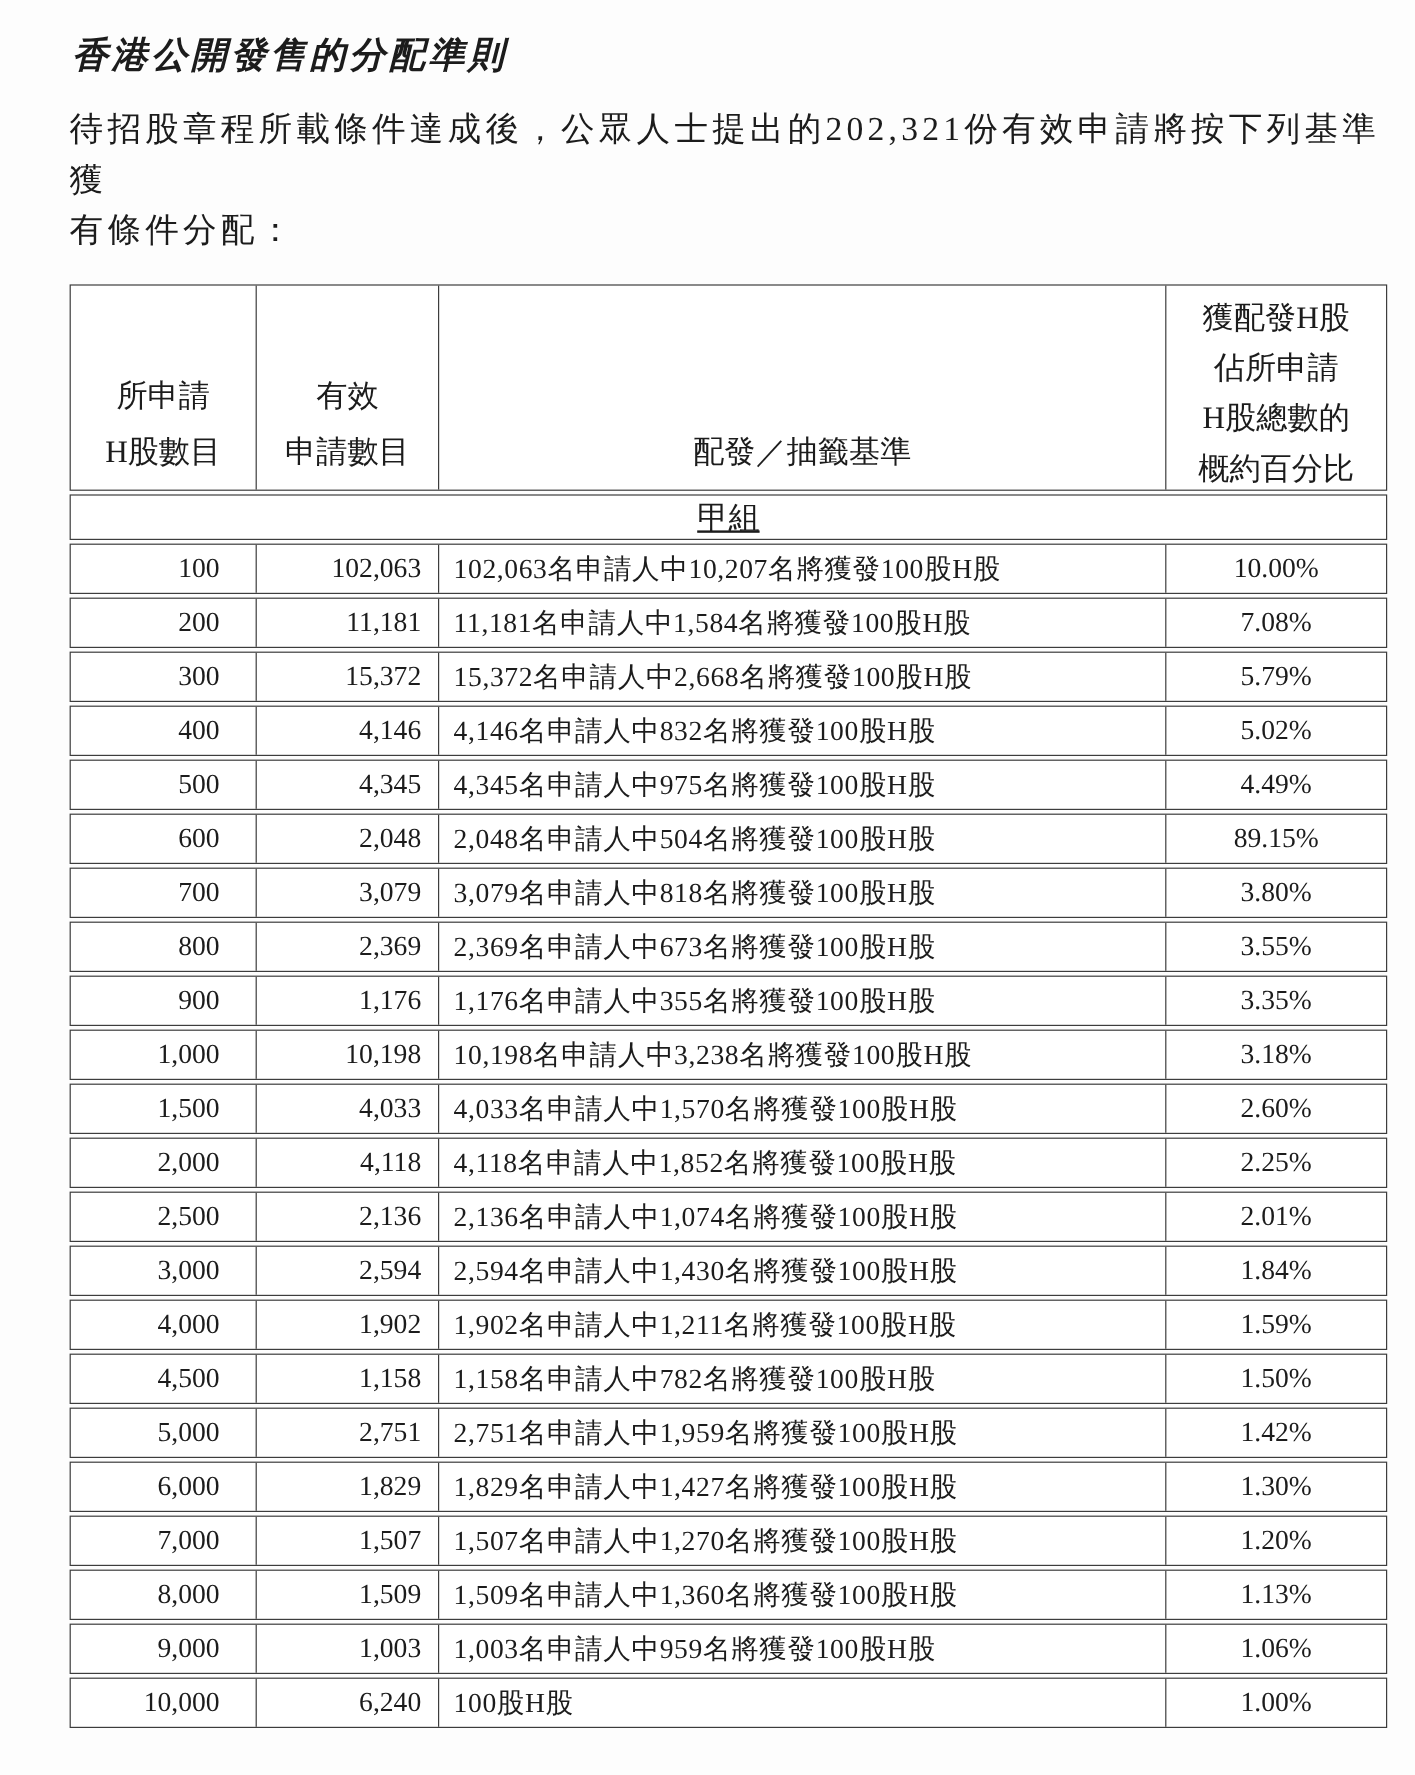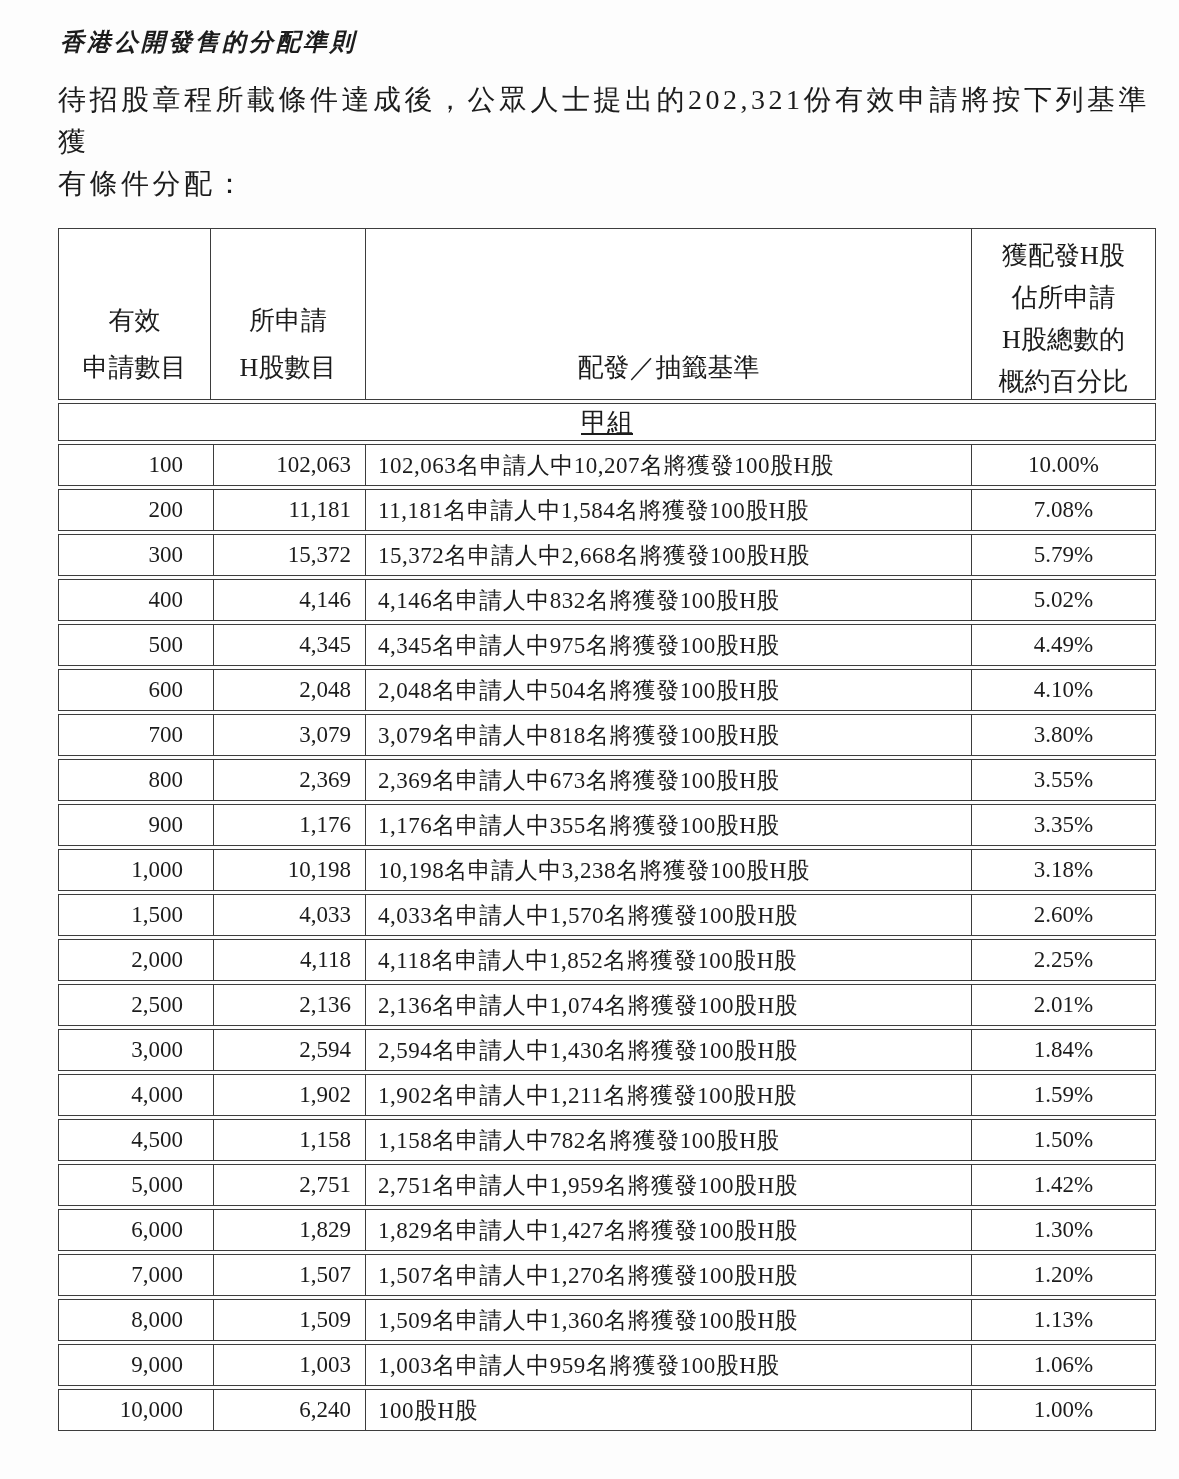--- a/index.html
+++ b/index.html
@@ -6,21 +6,21 @@
   body{
     width:1179px;height:1479px;
     background:#fdfdfd;
     color:#1c1c1c;
     font-family:"Liberation Serif","DejaVu Serif",serif;
     overflow:hidden;
   }
   .doc{padding:26px 22px 0 58px;}
   .title{
     margin:0 0 0 2px;
-    font-size:24px;
+    font-size:30px;
     font-weight:bold;
     font-style:italic;
     letter-spacing:3px;
   }
   .intro{
     margin-top:21px;
     font-size:28px;
     line-height:42px;
     letter-spacing:3.5px;
   }
@@ -72,27 +72,27 @@
   <h1 class="title">香港公開發售的分配準則</h1>
 
   <div class="intro">
     <div>待招股章程所載條件達成後，公眾人士提出的202,321份有效申請將按下列基準獲</div>
     <div>有條件分配：</div>
   </div>
 
   <div class="tbl">
 
     <div class="trow thead">
+      <div class="cell c1 vline hcell">
+        <div>所申請</div>
+        <div>H股數目</div>
+      </div>
       <div class="cell c2 vline hcell">
         <div>有效</div>
         <div>申請數目</div>
-      </div>
-      <div class="cell c1 vline hcell">
-        <div>所申請</div>
-        <div>H股數目</div>
       </div>
       <div class="cell c3 vline hcell">
         <div>配發／抽籤基準</div>
       </div>
       <div class="cell c4 hcell top">
         <div>獲配發H股</div>
         <div>佔所申請</div>
         <div>H股總數的</div>
         <div>概約百分比</div>
       </div>
@@ -130,21 +130,21 @@
         <div class="trow drow">
           <div class="cell dcell c1 vline dc1">500</div>
           <div class="cell dcell c2 vline dc2">4,345</div>
           <div class="cell dcell c3 vline dc3">4,345名申請人中975名將獲發100股H股</div>
           <div class="cell dcell c4 dc4">4.49%</div>
         </div>
         <div class="trow drow">
           <div class="cell dcell c1 vline dc1">600</div>
           <div class="cell dcell c2 vline dc2">2,048</div>
           <div class="cell dcell c3 vline dc3">2,048名申請人中504名將獲發100股H股</div>
-          <div class="cell dcell c4 dc4">4.10%</div>
+          <div class="cell dcell c4 dc4">89.15%</div>
         </div>
         <div class="trow drow">
           <div class="cell dcell c1 vline dc1">700</div>
           <div class="cell dcell c2 vline dc2">3,079</div>
           <div class="cell dcell c3 vline dc3">3,079名申請人中818名將獲發100股H股</div>
           <div class="cell dcell c4 dc4">3.80%</div>
         </div>
         <div class="trow drow">
           <div class="cell dcell c1 vline dc1">800</div>
           <div class="cell dcell c2 vline dc2">2,369</div>

